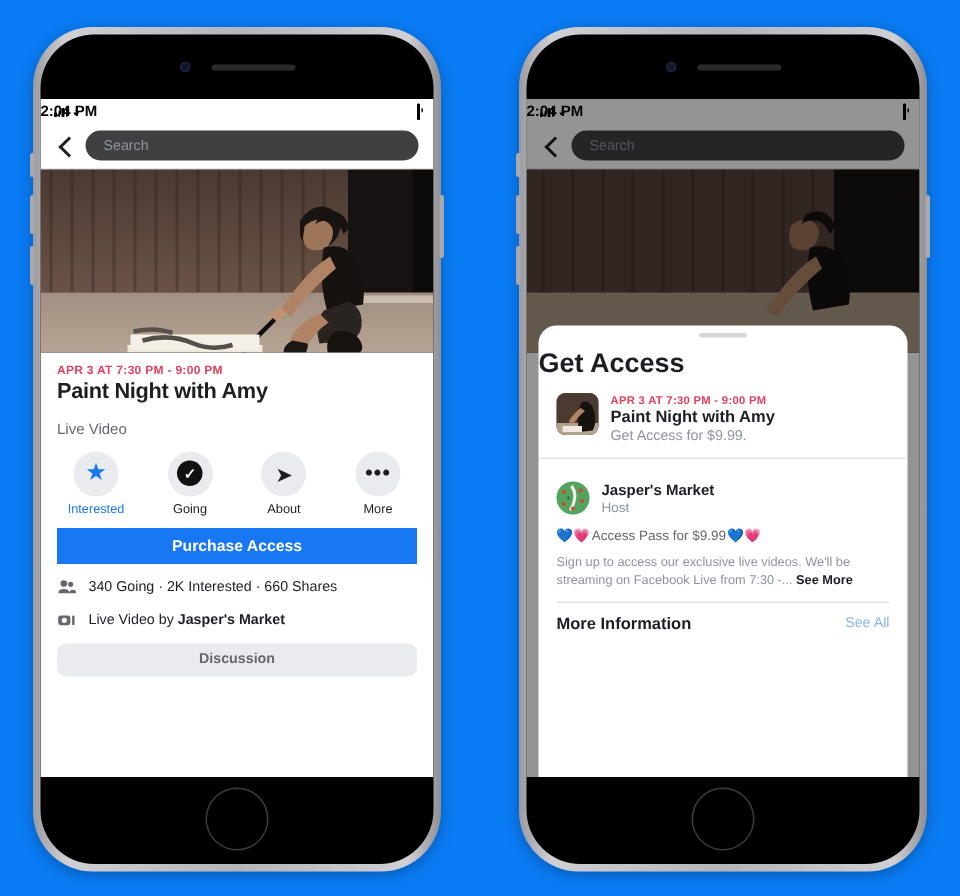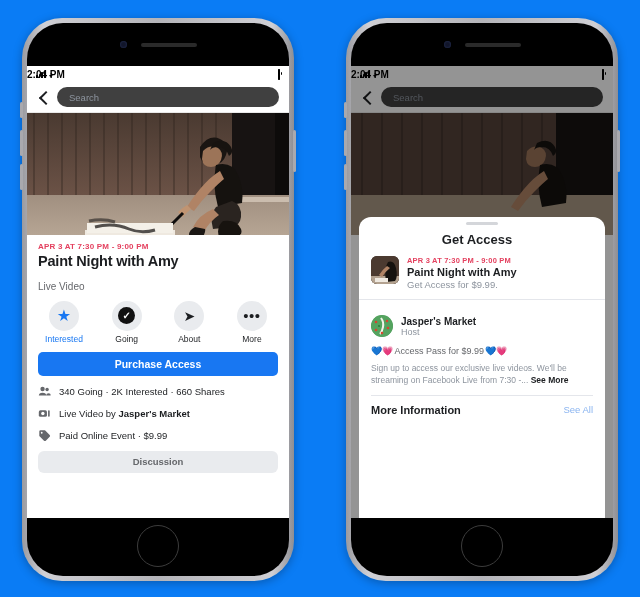--- a/index.html
+++ b/index.html
@@ -185,21 +185,21 @@
     display: flex; align-items: center; justify-content: center;
     font-size: 10px; font-weight: bold;
   }
   .share-arrow { font-size: 14px; color: #1c1e21; line-height: 1; }
   .dots { font-size: 15px; color: #1c1e21; line-height: 0.6; letter-spacing:.5px;}
 
   
   .cta-wrap { padding: 2px 11px 0 11px; }
   .cta {
     width: 100%; height: 24px;
-    background: #1877f2; border: none; border-radius: 5px;
+    background: #1877f2; border: none; border-radius: 0;
     color: #fff; font-size: 10.5px; font-weight: bold;
     font-family: "Liberation Sans", sans-serif;
     display: flex; align-items: center; justify-content: center;
     cursor: pointer;
   }
 
   
   .info { padding: 9px 11px 0 11px; }
   .irow {
     display: flex; align-items: center; gap: 8px;
@@ -236,21 +236,21 @@
     border-radius: 12px 12px 0 0;
     z-index: 6;
     overflow: hidden;
   }
   .grabber {
     width: 32px; height: 3px; border-radius: 2px;
     background: #d4d6da;
     margin: 5px auto 0 auto;
   }
   .sheet-title {
-    text-align: center; font-size: 13px; font-weight: bold;
+    font-size: 18px; font-weight: bold;
     color: #1c1e21; padding: 7px 10px 9px 0;
   }
   .sheet-evt {
     display: flex; gap: 8px; padding: 0 12px 9px 12px;
     border-bottom: 1px solid #e4e6eb;
     align-items: flex-start;
   }
   .thumb {
     width: 28px; height: 28px; border-radius: 6px;
     overflow: hidden; flex: 0 0 28px; background:#3a2c24;
@@ -438,29 +438,20 @@
           <div class="irow">
             <span class="ico">
               <svg viewBox="0 0 16 16" width="13" height="13">
                   <rect x="1" y="4" width="10" height="8" rx="2" fill="#65676b"></rect>
                   <circle cx="6" cy="8" r="2.1" fill="#fff"></circle>
                   <rect x="12.4" y="4" width="2" height="8" rx="1" fill="#65676b"></rect>
                 </svg>
             </span>
             <span><span>Live Video by </span><b>Jasper's Market</b></span>
           </div>
-          <div class="irow">
-            <span class="ico">
-              <svg viewBox="0 0 16 16" width="13" height="13">
-                  <path d="M8.6 1.6 L14.4 7.4 a1.6 1.6 0 0 1 0 2.2 l-4.8 4.8 a1.6 1.6 0 0 1 -2.2 0 L1.6 8.6 V3.2 a1.6 1.6 0 0 1 1.6 -1.6 z" fill="#65676b"></path>
-                  <circle cx="4.6" cy="4.6" r="1.1" fill="#fff"></circle>
-                </svg>
-            </span>
-            <span>Paid Online Event · $9.99</span>
-          </div>
         </div>
 
         <div class="tabs-peek">
           <div class="tab-chip">Discussion</div>
         </div>
 
       </div>
       <div class="home-btn"></div>
     </div>
   </div>

